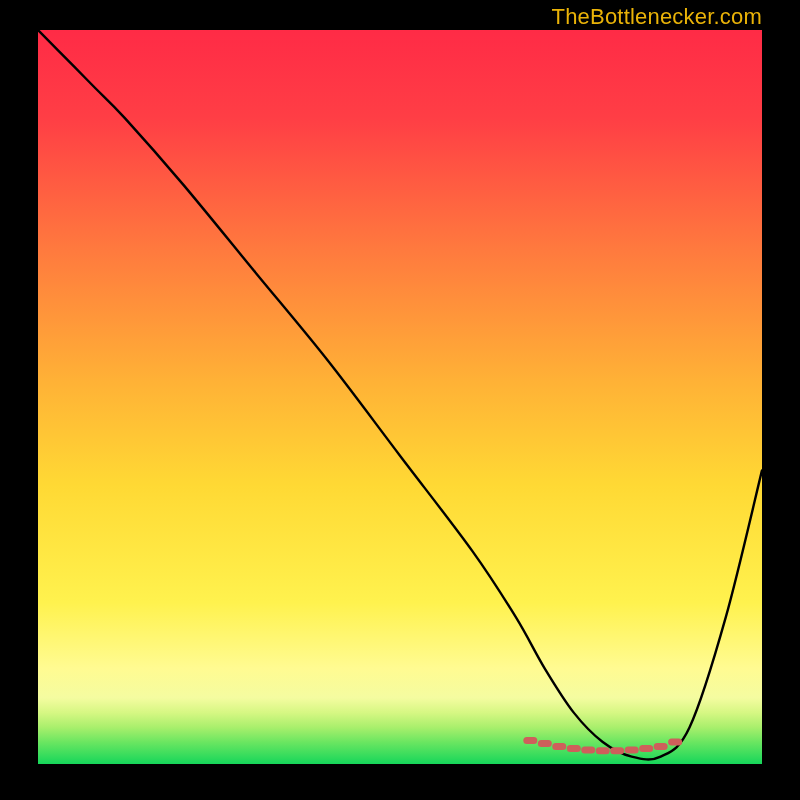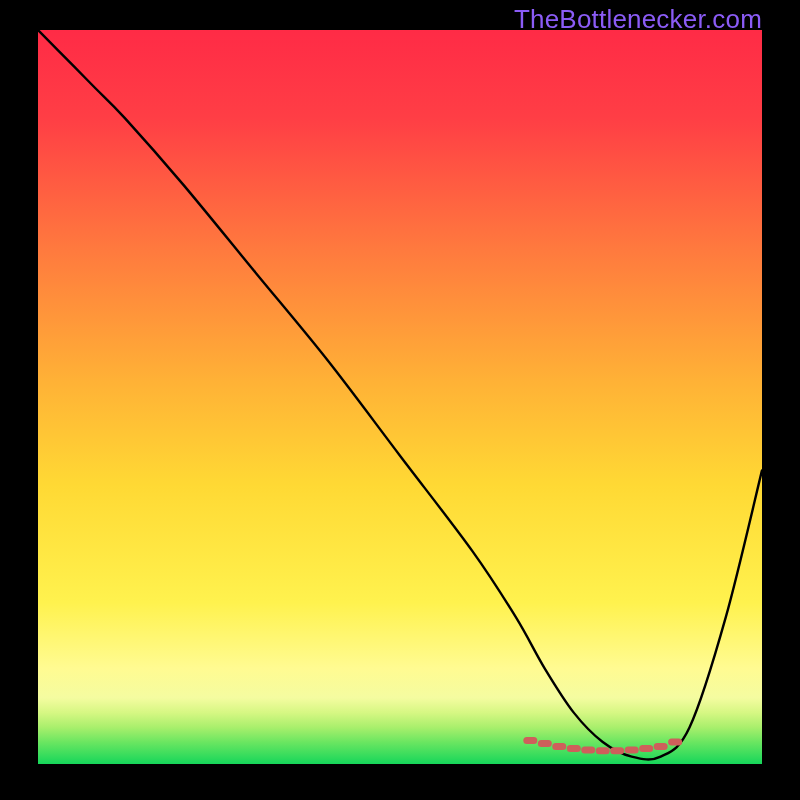--- a/index.html
+++ b/index.html
@@ -16,22 +16,22 @@
     position: absolute;
     left: 38px;
     top: 30px;
     width: 724px;
     height: 734px;
   }
   .watermark {
     position: absolute;
     top: 4px;
     right: 38px;
-    color: #8b5cf6;
-    font-size: 26px;
+    color: #eab308;
+    font-size: 22px;
     font-weight: 500;
     letter-spacing: 0.2px;
   }
   svg {
     display: block;
   }
 </style>
 </head>
 <body>
 

